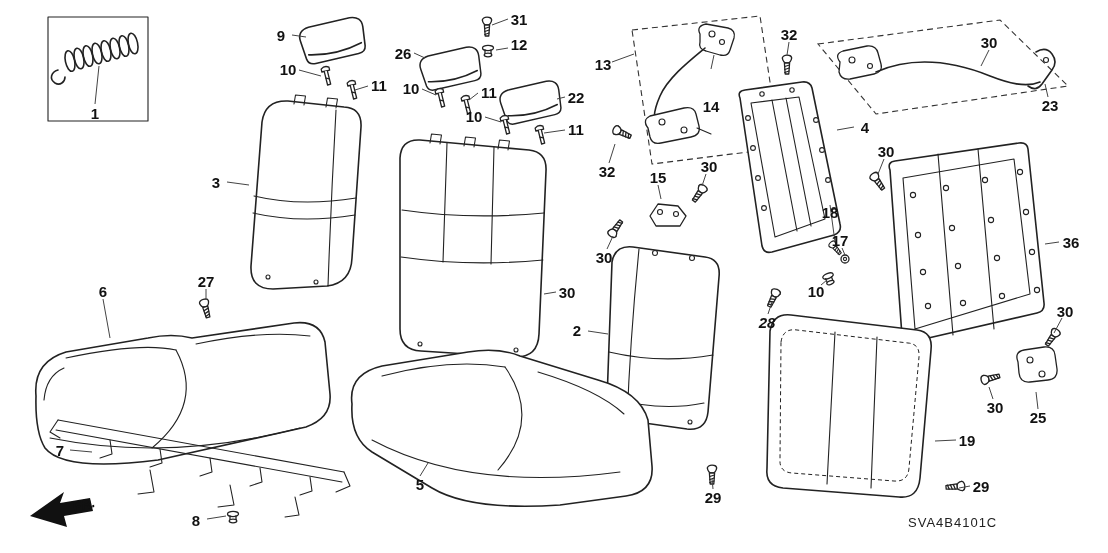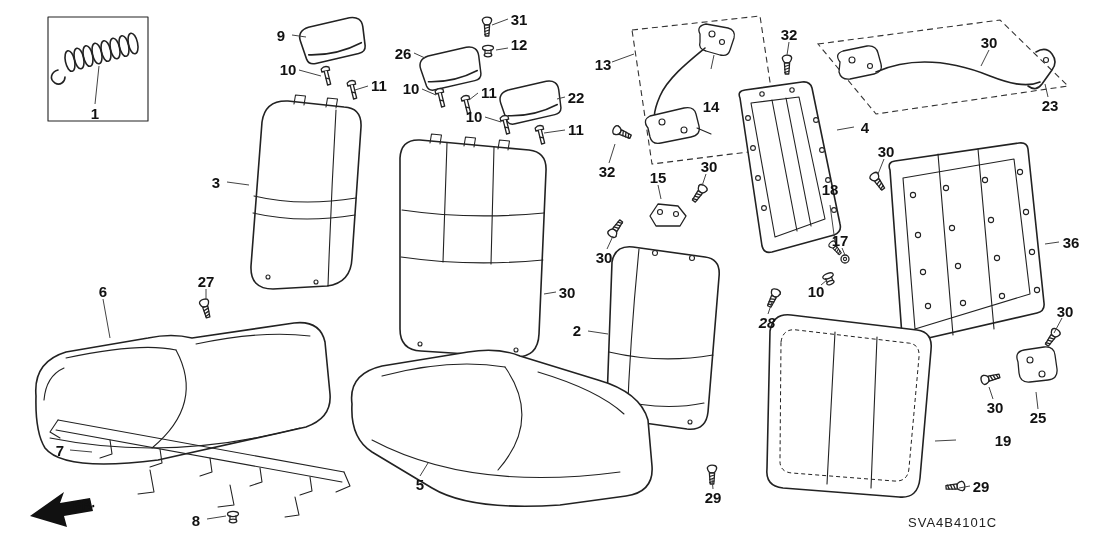--- a/index.html
+++ b/index.html
@@ -306,35 +306,35 @@
       <div class="callout" style="left: 603px; top: 64px;">13</div>
       <div class="callout" style="left: 711px; top: 77px; margin-top: 29px;">14</div>
       <div class="callout" style="left: 789px; top: 34px;">32</div>
       <div class="callout" style="left: 989px; top: 42px;">30</div>
       <div class="callout" style="left: 1050px; top: 105px;">23</div>
       <div class="callout" style="left: 865px; top: 127px;">4</div>
       <div class="callout" style="left: 607px; top: 171px;">32</div>
       <div class="callout" style="left: 658px; top: 177px;">15</div>
       <div class="callout" style="left: 709px; top: 166px;">30</div>
       <div class="callout" style="left: 604px; top: 257px;">30</div>
-      <div class="callout" style="left: 830px; top: 189px;">18</div>
+      <div class="callout" style="left: 830px; top: 212px;">18</div>
       <div class="callout" style="left: 886px; top: 151px;">30</div>
       <div class="callout" style="left: 840px; top: 240px; text-align: right;">17</div>
       <div class="callout" style="left: 816px; top: 291px;">10</div>
       <div class="callout" style="left: 1071px; top: 242px;">36</div>
       <div class="callout" style="left: 216px; top: 182px;">3</div>
       <div class="callout" style="left: 567px; top: 292px;">30</div>
       <div class="callout" style="left: 577px; top: 330px;">2</div>
       <div class="callout" style="left: 767px; top: 322px; font-style: italic;">28</div>
       <div class="callout" style="left: 103px; top: 291px;">6</div>
       <div class="callout" style="left: 206px; top: 281px;">27</div>
       <div class="callout" style="left: 1065px; top: 311px;">30</div>
       <div class="callout" style="left: 1038px; top: 417px; text-align: center;">25</div>
       <div class="callout" style="left: 995px; top: 407px;">30</div>
       <div class="callout" style="left: 60px; top: 450px;">7</div>
       <div class="callout" style="left: 420px; top: 484px;">5</div>
-      <div class="callout" style="left: 967px; top: 440px; margin-left: 36px;">19</div>
+      <div class="callout" style="left: 967px; top: 440px;">19</div>
       <div class="callout" style="left: 196px; top: 520px;">8</div>
       <div class="callout" style="left: 713px; top: 497px;">29</div>
       <div class="callout" style="left: 981px; top: 486px;">29</div>
     </div>
 
 </div>
 
 </body></html>

